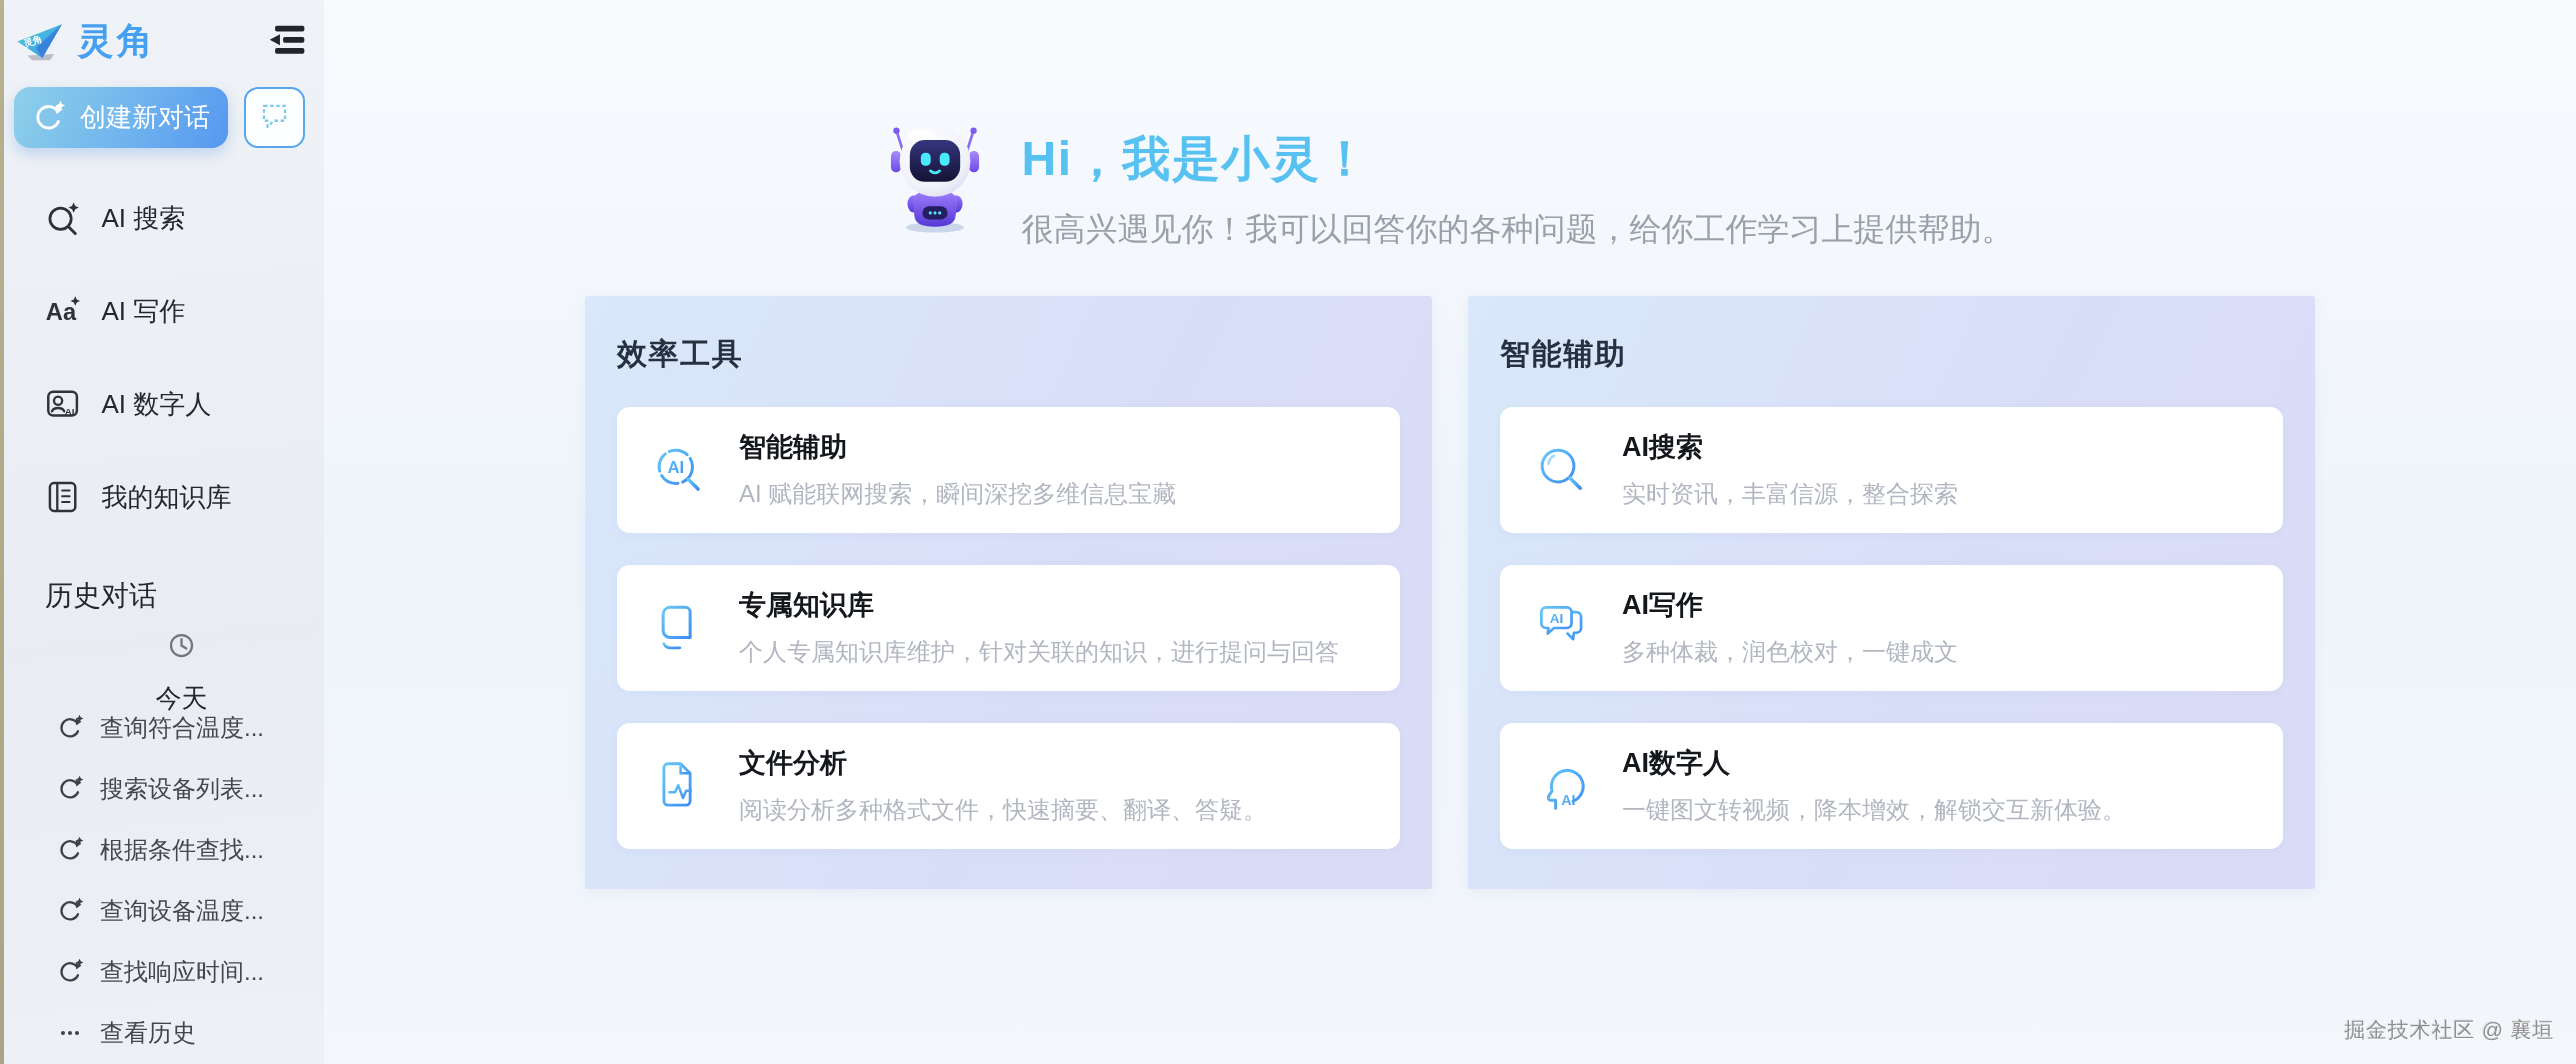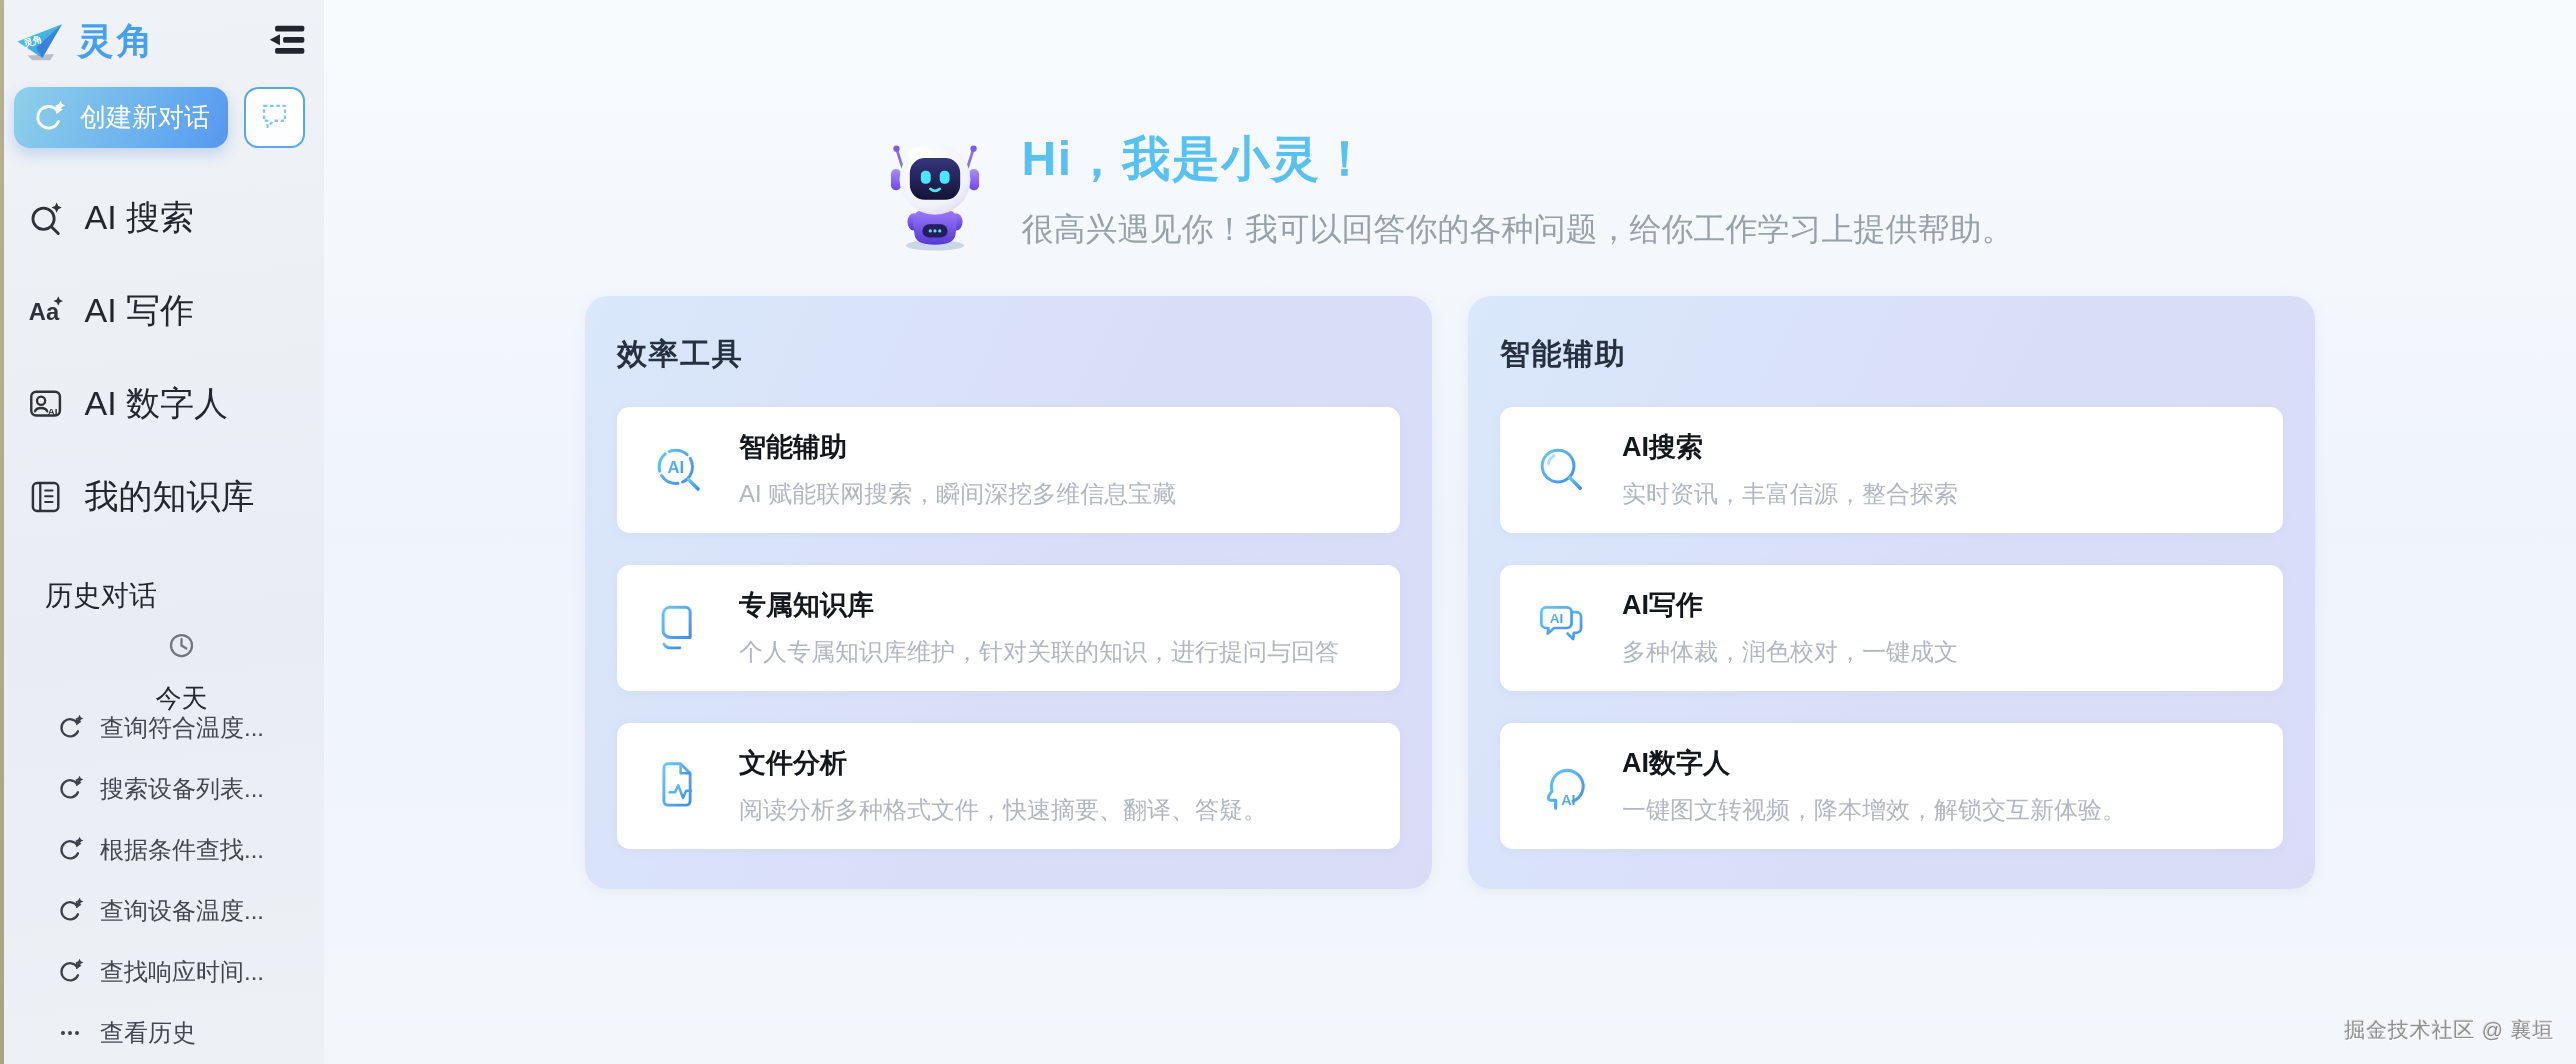--- a/index.html
+++ b/index.html
@@ -18,42 +18,42 @@
   .collapse-btn { width:41px; height:38px; display:flex; align-items:center; justify-content:center;
     background:none; border:none; cursor:pointer; }
   .btn-row { display:flex; align-items:center; gap:16px; padding:4.7px 12.6px 0 9.5px; }
   .new-chat { width:214px; height:61px; border:none; border-radius:16px; cursor:pointer;
     background:linear-gradient(115deg,#8fd0e9 0%,#6fb4ee 55%,#5697f0 100%);
     color:#fff; font-size:26px; font-family:inherit; display:flex; align-items:center; justify-content:center; gap:14px;
     box-shadow:0 6.3px 14px rgba(90,150,230,.30); }
   .chat-sq { width:61px; height:61px; border-radius:14px; background:#fdfeff; cursor:pointer;
     border:2.4px solid #58a6ee; display:flex; align-items:center; justify-content:center; }
   .nav { margin-top:24px; }
-  .nav-item { height:93px; display:flex; align-items:center; gap:20.5px; padding-left:24px;
-    font-size:34px; color:#23272e; cursor:pointer; }
+  .nav-item { height:93px; display:flex; align-items:center; gap:20.5px; padding-left:41px;
+    font-size:26px; color:#23272e; cursor:pointer; }
   .nav-item .ic { width:36px; height:36px; color:#2e333a; flex:none; }
   .hist-title { margin-top:19px; padding-left:41px; height:66px; display:flex; align-items:center;
     font-size:28px; font-weight:550; color:#23272e; }
   .today-row { display:flex; align-items:center; gap:19px; padding-left:35px; height:69px;
     font-size:26px; color:#23272e; cursor:pointer;flex-direction:column; }
   .today-row .ic { width:33px; height:33px; color:#70757e; flex:none; }
   .hist-item { display:flex; align-items:center; gap:16px; padding-left:52px; height:61px;
     font-size:24px; color:#42474f; cursor:pointer; white-space:nowrap; }
   .hist-item .ic { width:28px; height:28px; color:#3c4149; flex:none; }
 
   
   .main { flex:1; position:relative; height:100%;
     background:linear-gradient(180deg,#f8fbfe 0%,#eff4fb 50%,#f3f7fc 100%); }
-  .greeting { display:flex; justify-content:center; align-items:flex-end; gap:39px; padding-top:117px; }
+  .greeting { display:flex; justify-content:center; align-items:flex-start; gap:39px; padding-top:117px; }
   .robot { width:96px; height:117px; flex:none; }
   .greet-text { padding-top:9.5px; }
   .greet-title { font-size:48px; font-weight:700; color:#57c2f1; letter-spacing:1.6px; }
   .greet-sub { margin-top:17.3px; font-size:32px; color:#99a0aa; }
   .panels { display:flex; justify-content:center; gap:36px; margin-top:44px; }
-  .panel { width:847px; height:593px; border-radius:23px; padding:38px 32px;
+  .panel { width:847px; height:593px; border-radius:3px; padding:38px 32px;
     background:linear-gradient(115deg,#d9e8fa 0%,#d9def8 55%,#dadcf7 100%);
     box-shadow:0 3.2px 14px rgba(130,150,200,.10); }
   .panel-title { font-size:30px; font-weight:600; color:#27303f; letter-spacing:1.6px; }
   .card { margin-top:32px; height:126px; background:#fff; border-radius:12.6px; cursor:pointer;
     display:flex; align-items:center; padding:0 35px; gap:33px;
     box-shadow:0 1.6px 8px rgba(120,140,180,.07); }
   .card-icon { width:54px; height:54px; flex:none; }
   .card-title { font-size:27px; font-weight:700; color:#14171c; }
   .card-desc { margin-top:13.4px; font-size:24px; color:#b1b6c0; }
   .watermark { position:absolute; right:22px; bottom:20.5px; font-size:21px; color:#8f8f8f;

